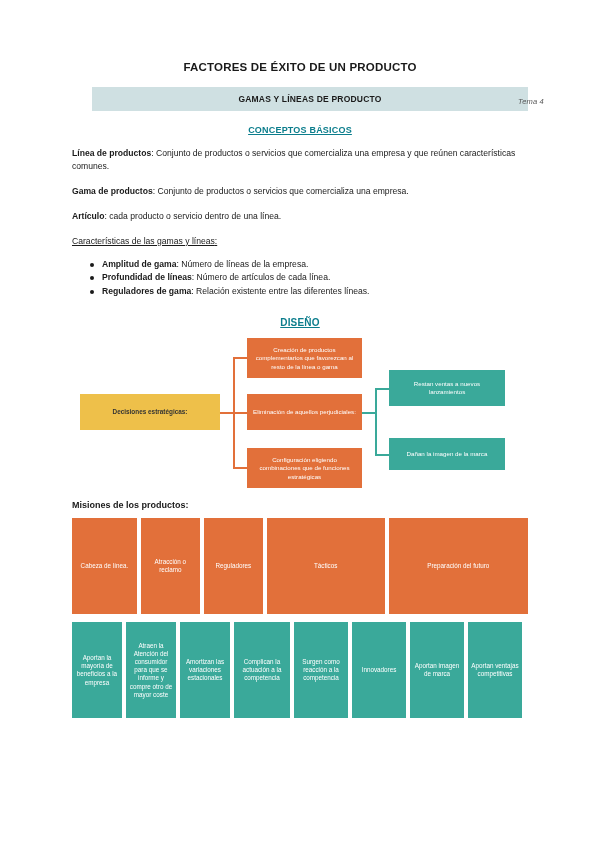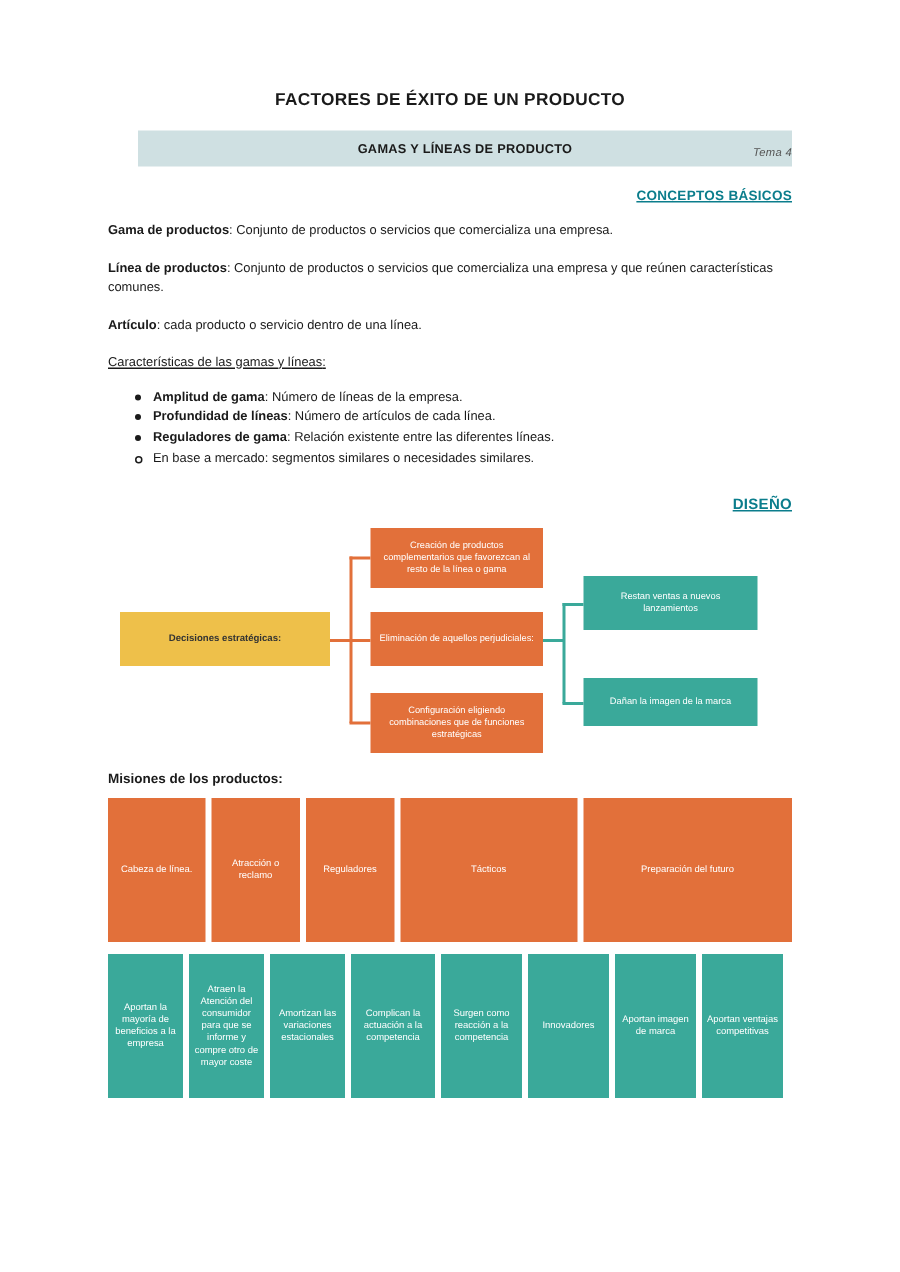--- a/index.html
+++ b/index.html
@@ -18,21 +18,21 @@
   .page {
     width: 600px;
     height: 848px;
     position: relative;
     box-sizing: border-box;
     padding: 0 72px;
   }
   .header-note {
     position: absolute;
     top: 36px;
-    right: 72px;
+    right: 56px;
     font-size: 7.5px;
     font-style: italic;
     color: #555;
     letter-spacing: .2px;
   }
   .doc-title {
     text-align: center;
     font-size: 11.5px;
     font-weight: bold;
     margin-top: 61px;
@@ -42,21 +42,21 @@
     margin-top: 14px;
     background: #cfe0e2;
     text-align: center;
     font-size: 8.5px;
     font-weight: bold;
     padding: 7px 0 7px 0;
     letter-spacing: .2px;
     margin-left: 20px;
   }
   .section-head {
-    text-align: right;
+    text-align: center;
     margin-top: 14px;
     font-size: 9px;
     font-weight: bold;
     color: #0b7d8c;
     text-decoration: underline;
     letter-spacing: .2px;
   }
   .section-head.diseno {
     margin-top: 18px;
     font-size: 10px;
@@ -165,33 +165,32 @@
 <div class="page">
 
   <div class="header-note">Tema 4</div>
 
   <div class="doc-title">FACTORES DE ÉXITO DE UN PRODUCTO</div>
 
   <div class="band">GAMAS Y LÍNEAS DE PRODUCTO</div>
 
   <div class="section-head">CONCEPTOS BÁSICOS</div>
 
+  <p class="para"><b>Línea de productos</b><span>: Conjunto de productos o servicios que comercializa una empresa y que reúnen características comunes.</span></p>
+
   <p class="para"><b>Gama de productos</b><span>: Conjunto de productos o servicios que comercializa una empresa.</span></p>
-
-  <p class="para"><b>Línea de productos</b><span>: Conjunto de productos o servicios que comercializa una empresa y que reúnen características comunes.</span></p>
 
   <p class="para"><b>Artículo</b><span>: cada producto o servicio dentro de una línea.</span></p>
 
   <div class="underline-head"><span>Características de las gamas y líneas</span><span>:</span></div>
 
   <ul class="bullets">
     <li><b>Amplitud de gama</b><span>: Número de líneas de la empresa.</span></li>
     <li><b>Profundidad de líneas</b><span>: Número de artículos de cada línea.</span></li>
     <li><b>Reguladores de gama</b><span>: Relación existente entre las diferentes líneas.</span></li>
-    <li class="hollow"><span>En base a mercado: segmentos similares o necesidades similares.</span></li>
   </ul>
 
   <div class="section-head diseno">DISEÑO</div>
 
   <div class="diagram">
 
     <div class="conn" style="left:148px; top:76px; width:14px; height:1.5px;"></div>
     <div class="conn" style="left:161px; top:21px; width:1.5px; height:111px;"></div>
     <div class="conn" style="left:161px; top:21px; width:14px; height:1.5px;"></div>
     <div class="conn" style="left:161px; top:76px; width:14px; height:1.5px;"></div>

